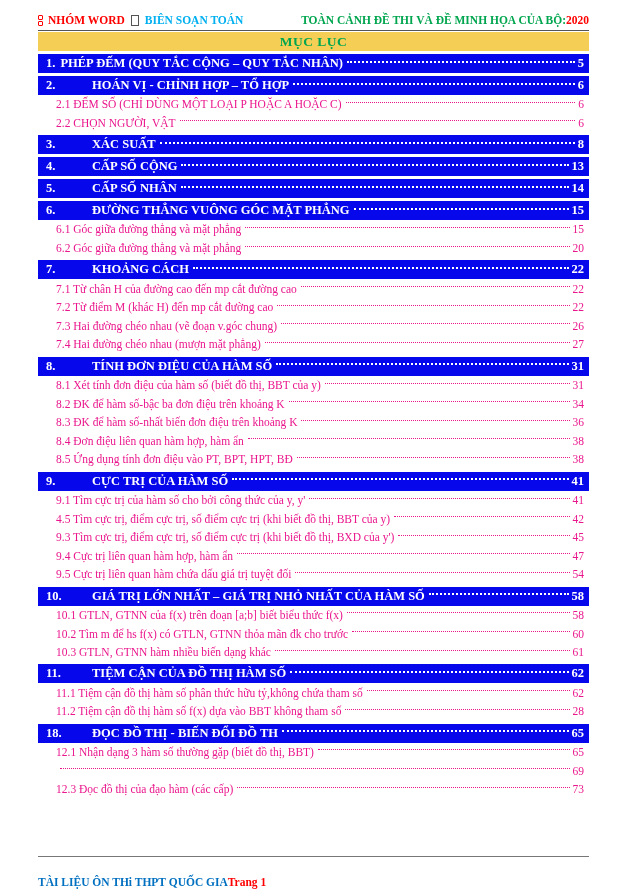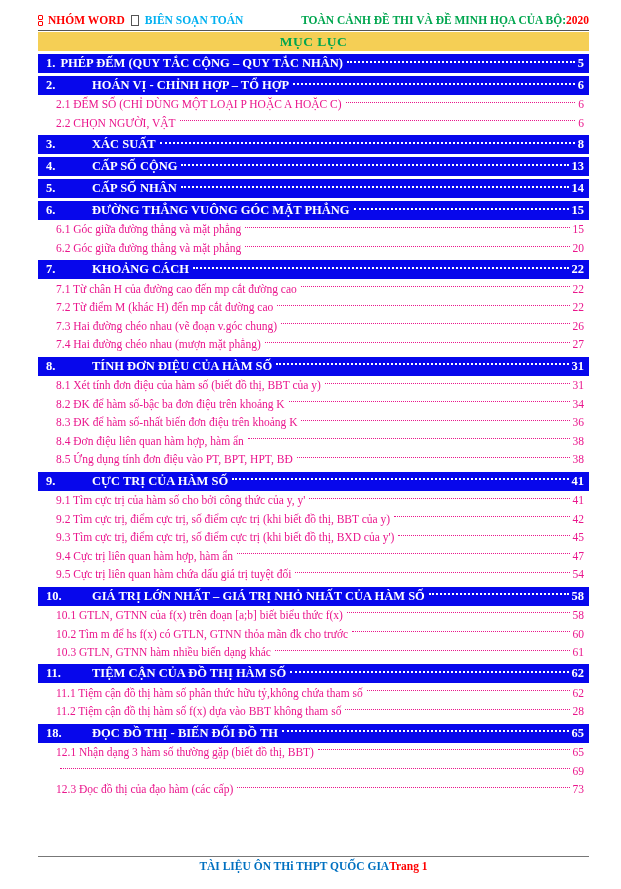--- a/index.html
+++ b/index.html
@@ -60,22 +60,22 @@
   .leader{
     flex:1 1 auto;min-width:8px;
     border-bottom:2px dotted currentColor;
     margin:0 3px 4px 4px;height:1px;
   }
   .row.sub .leader{border-bottom-width:1.6px;margin-bottom:4px;}
   .page-num{flex:0 0 auto;text-align:right;}
   
   .footer{
     position:absolute;left:38px;right:32px;top:856px;
-    border-top:1px solid #777;padding-top:3px;
-    display:flex;justify-content:center;
+    border-top:1px solid #777;padding-top:19px;
+    display:flex;justify-content:flex-start;
     font-weight:bold;font-size:11.5px;white-space:nowrap;
   }
   .footer-left{color:var(--footer-blue);}
   .footer-right{color:var(--red);}
 </style>
 </head>
 <body>
 
 <div class="page">
 
@@ -217,21 +217,21 @@
         <span class="title">CỰC TRỊ CỦA HÀM SỐ</span>
         <span class="leader"></span>
         <span class="page-num">41</span>
       </div>
       <div class="row sub">
         <span class="title">9.1 Tìm cực trị của hàm số cho bởi công thức của y, y'</span>
         <span class="leader"></span>
         <span class="page-num">41</span>
       </div>
       <div class="row sub">
-        <span class="title">9.2 Tìm cực trị, điểm cực trị, số điểm cực trị (khi biết đồ thị, BBT của y)</span>
+        <span class="title">4.5 Tìm cực trị, điểm cực trị, số điểm cực trị (khi biết đồ thị, BBT của y)</span>
         <span class="leader"></span>
         <span class="page-num">42</span>
       </div>
       <div class="row sub">
         <span class="title">9.3 Tìm cực trị, điểm cực trị, số điểm cực trị (khi biết đồ thị, BXD của y')</span>
         <span class="leader"></span>
         <span class="page-num">45</span>
       </div>
       <div class="row sub">
         <span class="title">9.4 Cực trị liên quan hàm hợp, hàm ẩn</span>

